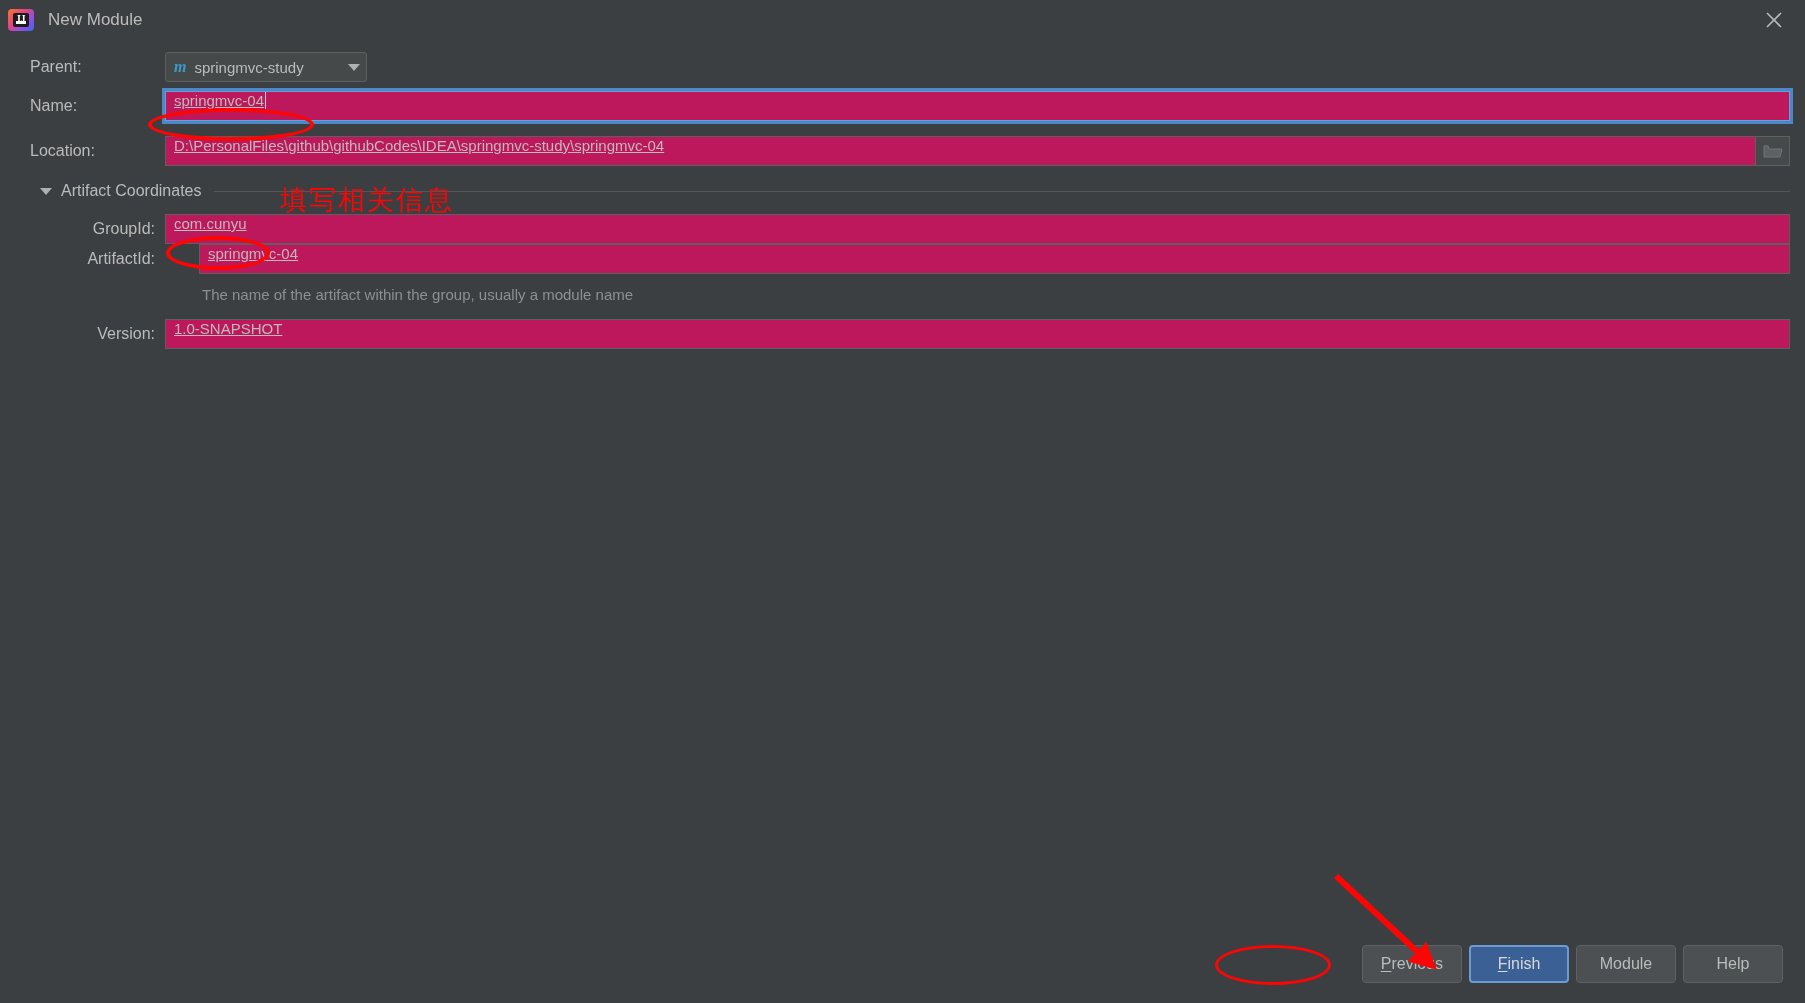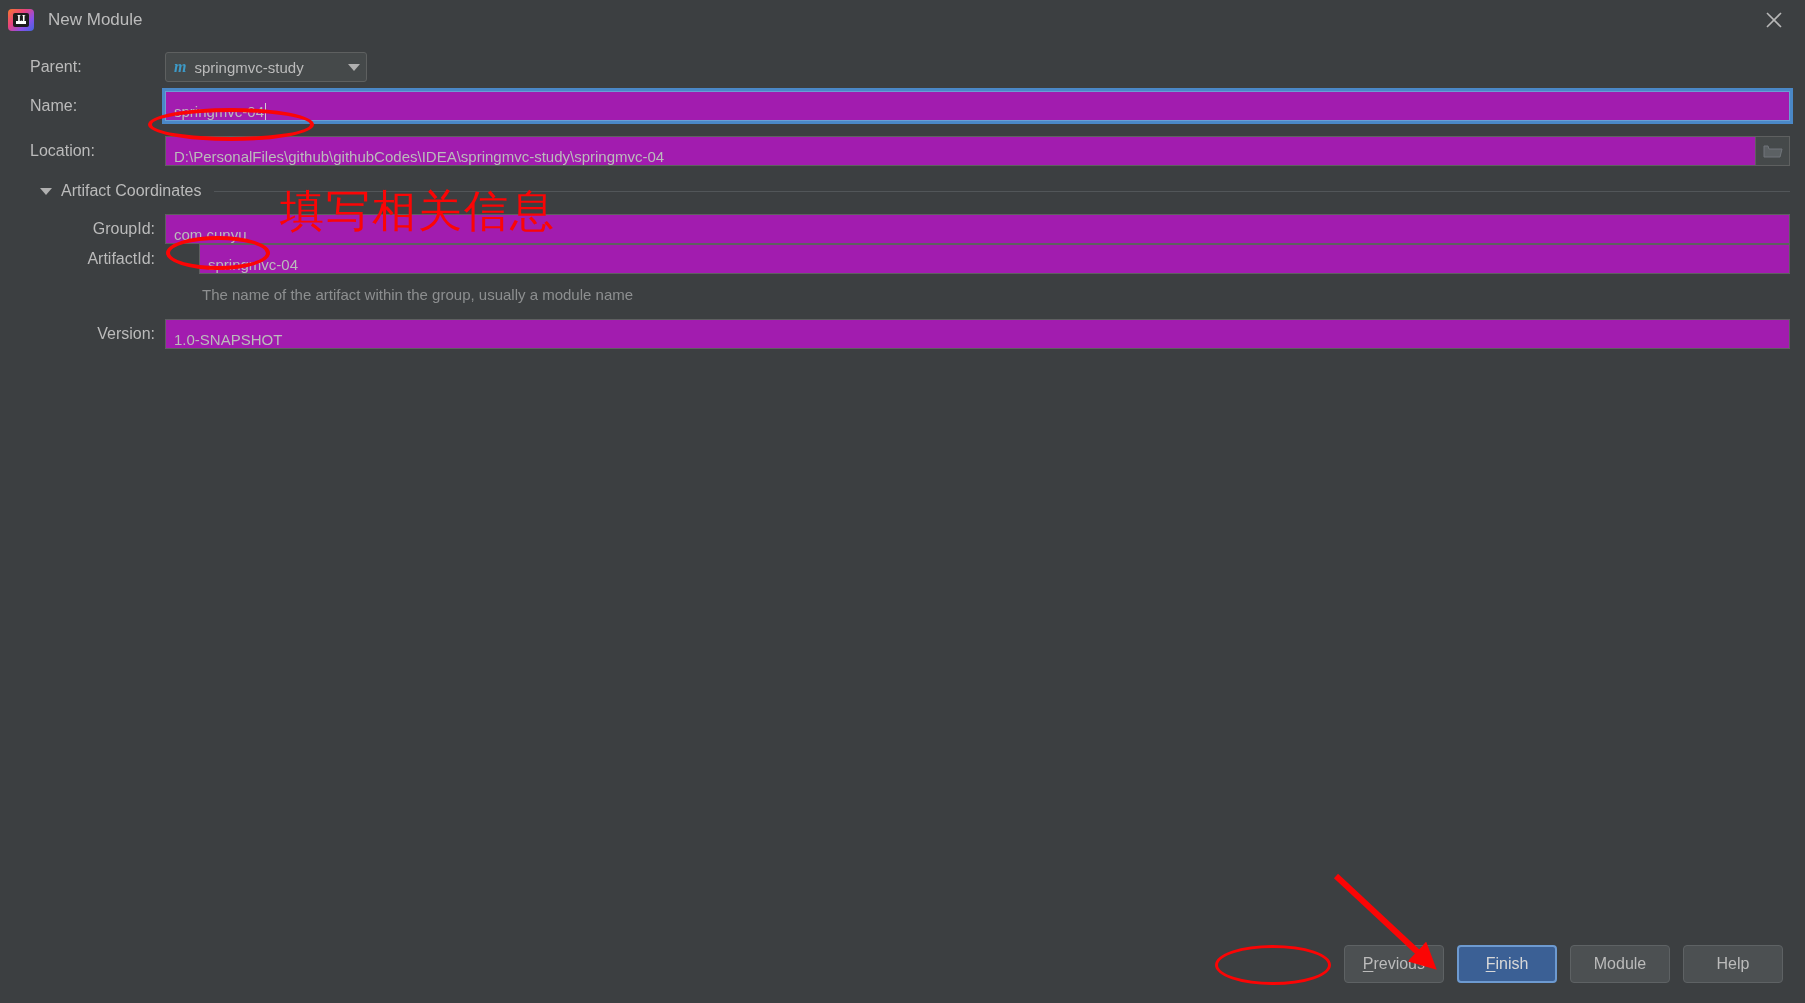--- a/index.html
+++ b/index.html
@@ -129,30 +129,31 @@
     border-left: 6px solid transparent;
     border-right: 6px solid transparent;
     border-top: 7px solid #b0b0b0;
     margin-left: 6px;
     flex: 0 0 auto;
   }
 
   .textfield {
     flex: 1 1 auto;
     height: 30px;
-    background: #a21caf;
+    background: #be185d;
     border: 1px solid #5e6060;
     display: flex;
-    align-items: flex-end;
+    align-items: flex-start;
     padding: 0 8px;
     font-size: 15px;
     color: #bbbbbb;
     white-space: nowrap;
     overflow: hidden;
     position: relative;
+    text-decoration: underline;
   }
   .textfield.focused {
     outline: 3px solid #4a88c7;
     outline-offset: 0px;
     border-color: #6a9fd4;
   }
   .caret-bar {
     display: inline-block;
     width: 1px;
     height: 17px;
@@ -207,21 +208,21 @@
     color: #8d8f90;
     margin: 4px 0 16px 172px;
   }
 
   
   .footer {
     position: absolute;
     bottom: 20px;
     right: 22px;
     display: flex;
-    gap: 13px;
+    gap: 7px;
   }
   .btn {
     min-width: 100px;
     height: 38px;
     background: #4c5052;
     border: 1px solid #5e6264;
     border-radius: 4px;
     color: #bbbbbb;
     font-size: 16px;
     display: flex;
@@ -247,21 +248,21 @@
     z-index: 50;
   }
   .ellipse {
     position: absolute;
     border: 4px solid #fb0505;
     border-radius: 50%;
   }
   .cn-note {
     position: absolute;
     color: #fb0505;
-    font-size: 44px;
+    font-size: 27px;
     font-family: "DejaVu Sans", sans-serif;
     letter-spacing: 2px;
     white-space: nowrap;
   }
 </style>
 </head>
 <body>
 
 <div class="titlebar">
   <div class="ij-logo">

